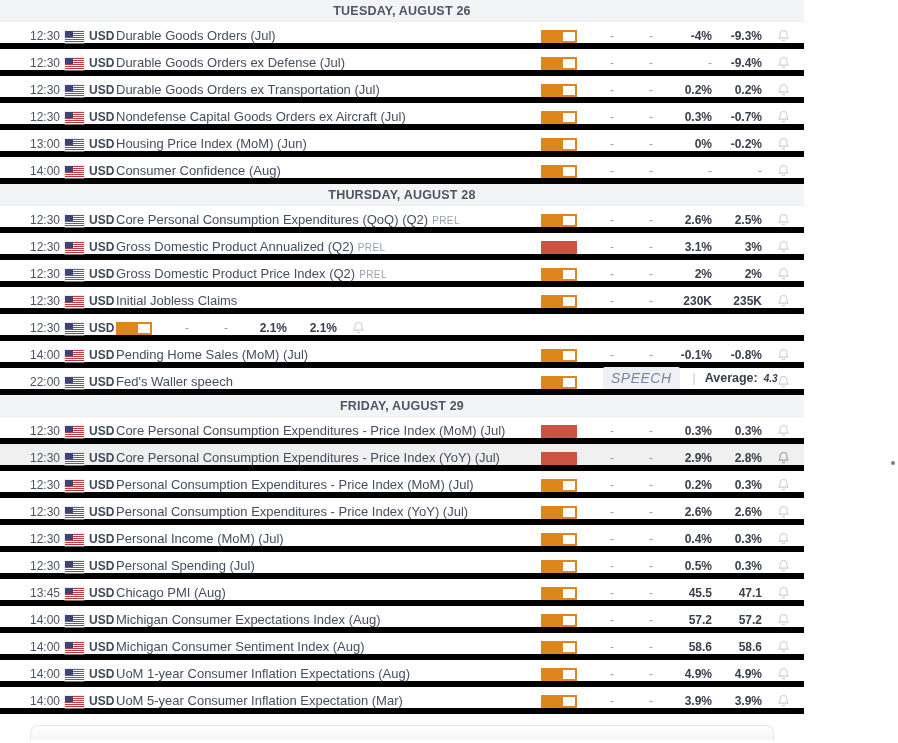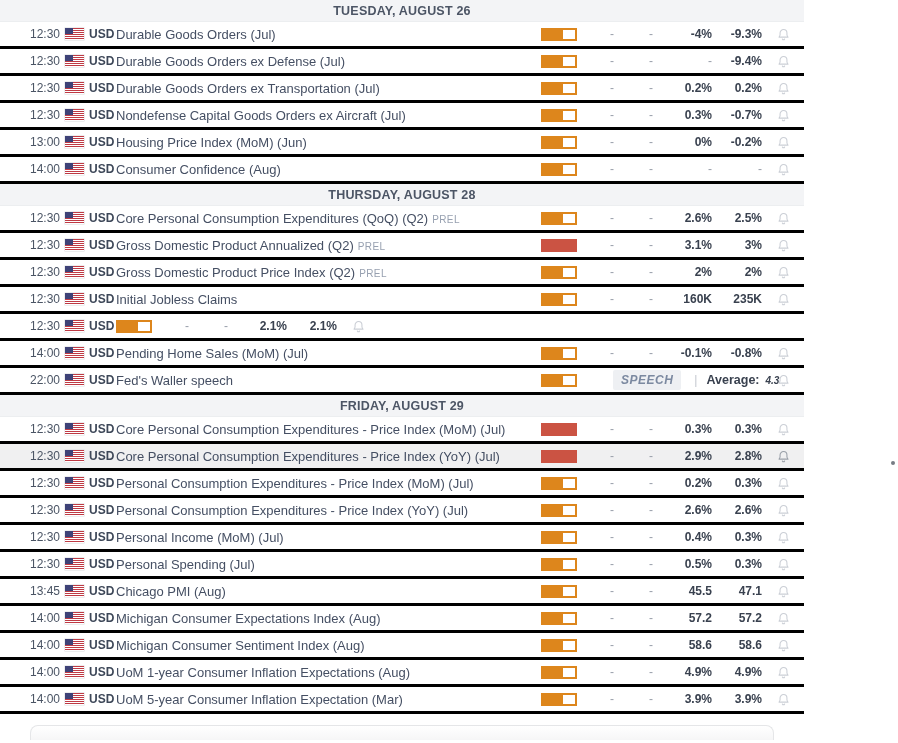--- a/index.html
+++ b/index.html
@@ -8,22 +8,22 @@
     font-family:"Liberation Sans",sans-serif;position:relative;
   }
   .calendar{width:804px;}
   .day-header{
     height:22px;background:#f3f4f6;border-bottom:1px solid #eceef0;
     display:flex;align-items:center;justify-content:center;
     font-size:12.5px;font-weight:bold;color:#4c5565;letter-spacing:.2px;
     box-sizing:border-box;
   }
   .event-row{
-    height:27px;display:flex;align-items:center;
-    border-bottom:3px solid #000000;box-sizing:border-box;
+    height:27px;display:flex;align-items:flex-end;
+    border-bottom:6px solid #000000;box-sizing:border-box;
     padding-left:30px;background:#fff;cursor:pointer;
   }
   .event-row.highlighted{background:#f0f0f1;}
   .time{width:29px;font-size:12px;color:#4a5464;flex:none;}
   .flag{
     width:19px;height:12px;margin-left:6px;flex:none;position:relative;
     background:repeating-linear-gradient(180deg,#bf3a44 0,#bf3a44 1px,#ffffff 1px,#ffffff 2px);
     box-shadow:0 0 0 0.5px #d8dadd;
   }
   .flag::after{content:"";position:absolute;left:0;top:0;width:8px;height:6px;background:#3e4277;}
@@ -37,22 +37,22 @@
   .col.actual{width:37px;}
   .col.deviation{width:39px;}
   .col.consensus{width:59px;}
   .col.previous{width:50px;}
   .col.muted{color:#99a0ab;font-weight:normal;}
   .bellwrap{width:42px;display:flex;justify-content:center;flex:none;}
   .bell{color:#cbcfd6;display:block;}
   .event-row.highlighted .bell{color:#9aa0a9;}
   .speech-area{width:185px;display:flex;align-items:center;flex:none;}
   .speech-badge{
-    margin-left:36px;background:#eef0f3;color:#7b89a0;font-style:italic;
-    font-size:12px;font-weight:bold;padding:3px 8px;border-radius:2px;letter-spacing:.5px;
+    margin-left:26px;background:#eef0f3;color:#7b89a0;font-style:italic;
+    font-size:14px;font-weight:normal;padding:3px 8px;border-radius:2px;letter-spacing:.5px;
   }
   .sep{color:#c3c8cf;margin:0 9px 0 13px;font-size:12px;}
   .avg-label{font-weight:bold;font-size:12.5px;color:#39414f;}
   .avg-value{font-weight:bold;font-style:italic;margin-left:6px;font-size:10px;color:#39414f;}
   .footer-bar{
     margin:11px 30px 0;height:14px;
     background:linear-gradient(#ffffff,#f6f6f7);
     border:1px solid #e5e6e8;border-bottom:none;
     border-radius:8px 8px 0 0;
   }
@@ -237,21 +237,21 @@
   </div>
     <div class="event-row">
     <span class="time">12:30</span>
     <span class="flag"></span>
     <span class="currency">USD</span>
     <span class="name"><span>Initial Jobless Claims</span><span class="suffix"></span></span>
     <span class="vol medium"></span>
     <span class="values" style="display:flex;align-items:center;">
       <span class="col actual muted">-</span>
       <span class="col deviation muted">-</span>
-      <span class="col consensus">160K</span>
+      <span class="col consensus">230K</span>
       <span class="col previous">235K</span>
     </span>
     <span class="bellwrap">
       <svg class="bell" viewBox="0 0 24 24" width="15" height="15">
         <path d="M12 4a5.5 5.5 0 0 0-5.5 5.5V13l-1.7 3.2h14.4L17.5 13V9.5A5.5 5.5 0 0 0 12 4z" fill="none" stroke="currentColor" stroke-width="1.7" stroke-linejoin="round"></path>
         <path d="M10.2 19.2a1.9 1.9 0 0 0 3.6 0" fill="none" stroke="currentColor" stroke-width="1.7" stroke-linecap="round"></path>
       </svg>
     </span>
   </div>
     <div class="event-row">

